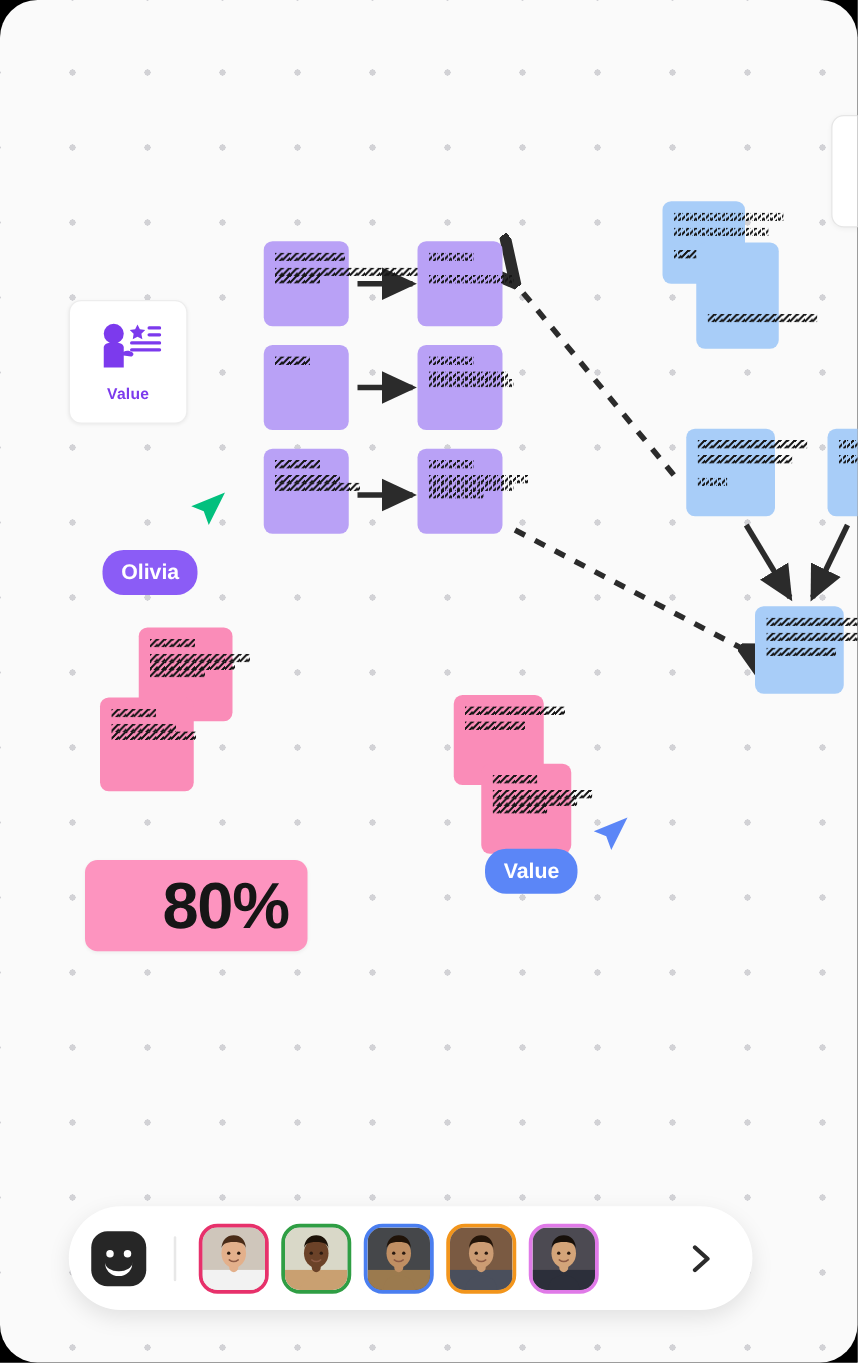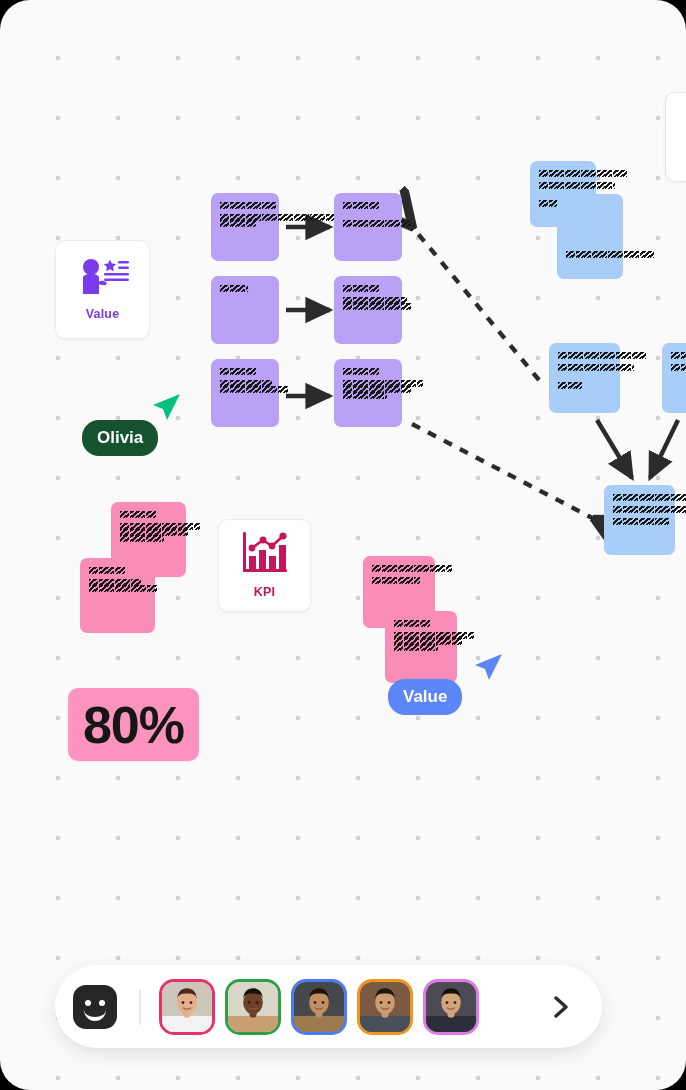--- a/index.html
+++ b/index.html
@@ -44,20 +44,21 @@
   .card.value .lbl{color:#7c3aed;}
   .card.kpi .lbl{color:#c2185b;}
   .card.market .lbl{color:#1b7f70;}
 
   
   .pct{
     position:absolute;background:#fd94bf;border-radius:10px;
     display:flex;align-items:center;justify-content:center;
     font-size:52px;font-weight:bold;color:#161616;letter-spacing:-1px;
     box-shadow:0 1px 3px rgba(0,0,0,.05);
+    padding-left:47px;
   }
 
   
   .cursor{position:absolute;}
   .cursor .pill{
     position:absolute;border-radius:17px;color:#fff;font-size:17px;font-weight:bold;
     padding:8px 15px;white-space:nowrap;
   }
   .cursor .ptr{position:absolute;}
 
@@ -194,49 +195,31 @@
         <path d="M33 1.5l1.9 3.9 4.3.6-3.1 3 .8 4.3-3.9-2-3.8 2 .7-4.3-3.1-3 4.3-.6z"></path>
         <rect x="41" y="3" width="11" height="2.6" rx="1.3"></rect>
         <rect x="41" y="8.5" width="11" height="2.6" rx="1.3"></rect>
         <rect x="27" y="15" width="25" height="2.6" rx="1.3"></rect>
         <rect x="27" y="20.5" width="25" height="2.6" rx="1.3"></rect>
       </svg>
     </span>
     <span class="lbl">Value</span>
   </div>
 
-  <div class="card kpi" id="card-kpi" style="left: 218px; top: 519px; width: 91px; height: 91px;">
-    <span>
-      <svg width="46" height="42" viewBox="0 0 46 42" fill="#c2185b">
-        <rect x="1" y="0" width="3" height="40" rx="1.2"></rect>
-        <rect x="1" y="37" width="44" height="3" rx="1.2"></rect>
-        <rect x="7" y="24" width="7" height="13"></rect>
-        <rect x="17" y="18" width="7" height="19"></rect>
-        <rect x="27" y="24" width="7" height="13"></rect>
-        <rect x="37" y="13" width="7" height="24"></rect>
-        <path d="M10 16 L21 8 L30 14 L41 4" stroke="#c2185b" stroke-width="2.6" fill="none"></path>
-        <circle cx="10" cy="16" r="3.4"></circle>
-        <circle cx="21" cy="8" r="3.4"></circle>
-        <circle cx="30" cy="14" r="3.4"></circle>
-        <circle cx="41" cy="4" r="3.6"></circle>
-      </svg>
-    </span>
-    <span class="lbl">KPI</span>
-  </div>
 
 
   <div class="pct" id="pct-badge" style="left: 68px; top: 688px; width: 131px; height: 73px;">
     <span>80%</span>
   </div>
 
   <div class="side-panel" id="side-panel" style="left: 665px; top: 92px; width: 60px; height: 88px;"></div>
 
   <div class="layer" id="cursor-layer">
       <div class="cursor">
-        <div class="pill" style="left: 82px; top: 420px; background: #14532d;">Olivia</div>
+        <div class="pill" style="left: 82px; top: 440px; background: #8b5cf6;">Olivia</div>
         <div class="ptr" style="left: 148px; top: 392px;"><svg width="34" height="34" viewBox="0 0 34 34">
             <path d="M32 2 L5 13 L15 17 L19 28 Z" fill="#02c07e"></path>
           </svg></div>
       </div>
       <div class="cursor">
         <div class="pill" style="left: 388px; top: 679px; background: rgb(91, 134, 247);">Value</div>
         <div class="ptr" style="left: 470px; top: 652px;"><svg width="34" height="34" viewBox="0 0 34 34">
             <path d="M32 2 L5 13 L15 17 L19 28 Z" fill="#5b86f7"></path>
           </svg></div>
       </div>

